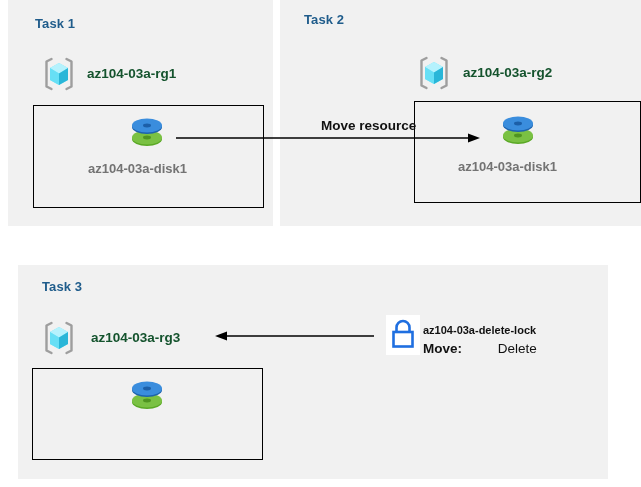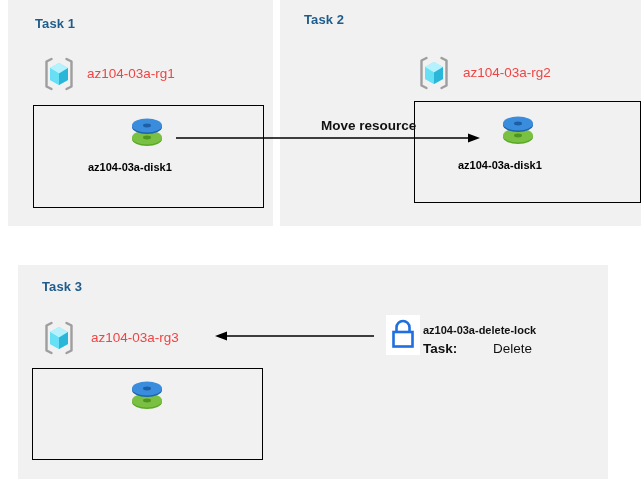--- a/index.html
+++ b/index.html
@@ -61,45 +61,45 @@
     height: 36px;
   }
   .rg-icon svg { display: block; width: 36px; height: 36px; }
 
   #rgicon-1 { left: 33px;  top: 56px; }
   #rgicon-2 { left: 408px; top: 55px; }
   #rgicon-3 { left: 33px;  top: 320px; }
 
   .rg-label {
     position: absolute;
-    font-weight: normal;
+    font-weight: bold;
     font-size: 13.5px;
-    color: #ef4444;
+    color: #14532d;
     white-space: nowrap;
   }
   #rglabel-1 { left: 79px;  top: 66px; }
   #rglabel-2 { left: 455px; top: 65px; }
   #rglabel-3 { left: 83px;  top: 330px; }
 
   
   .disk-icon {
     position: absolute;
     width: 44px;
     height: 40px;
   }
   .disk-icon svg { display: block; width: 44px; height: 40px; }
   #diskicon-1 { left: 117px; top: 112px; }
   #diskicon-2 { left: 488px; top: 110px; }
   #diskicon-3 { left: 117px; top: 375px; }
 
   .disk-label {
     position: absolute;
     font-weight: bold;
-    font-size: 11px;
-    color: #000000;
+    font-size: 13px;
+    color: #737373;
     white-space: nowrap;
   }
   #disklabel-1 { left: 80px;  top: 161px; }
   #disklabel-2 { left: 450px; top: 159px; }
   #disklabel-3 { left: 80px;  top: 422px; }
 
   
   .arrow-svg {
     position: absolute;
     overflow: visible;
@@ -256,17 +256,17 @@
   </svg>
 
   <div id="lock-icon">
     <svg viewBox="0 0 34 40" xmlns="http://www.w3.org/2000/svg">
       <path d="M10.5 17 L10.5 12.5 A6.5 6.5 0 0 1 23.5 12.5 L23.5 17" fill="none" stroke="#1f6fe0" stroke-width="2.6"></path>
       <rect x="7.5" y="17" width="19" height="14.5" fill="none" stroke="#1f6fe0" stroke-width="2.6"></rect>
     </svg>
   </div>
   <div id="lock-name">az104-03a-delete-lock</div>
   <div id="lock-type-row">
-    <span id="lock-type-key">Task:</span>
+    <span id="lock-type-key">Move:</span>
     <span id="lock-type-val">Delete</span>
   </div>
 
 </div>
 
 </body></html>

